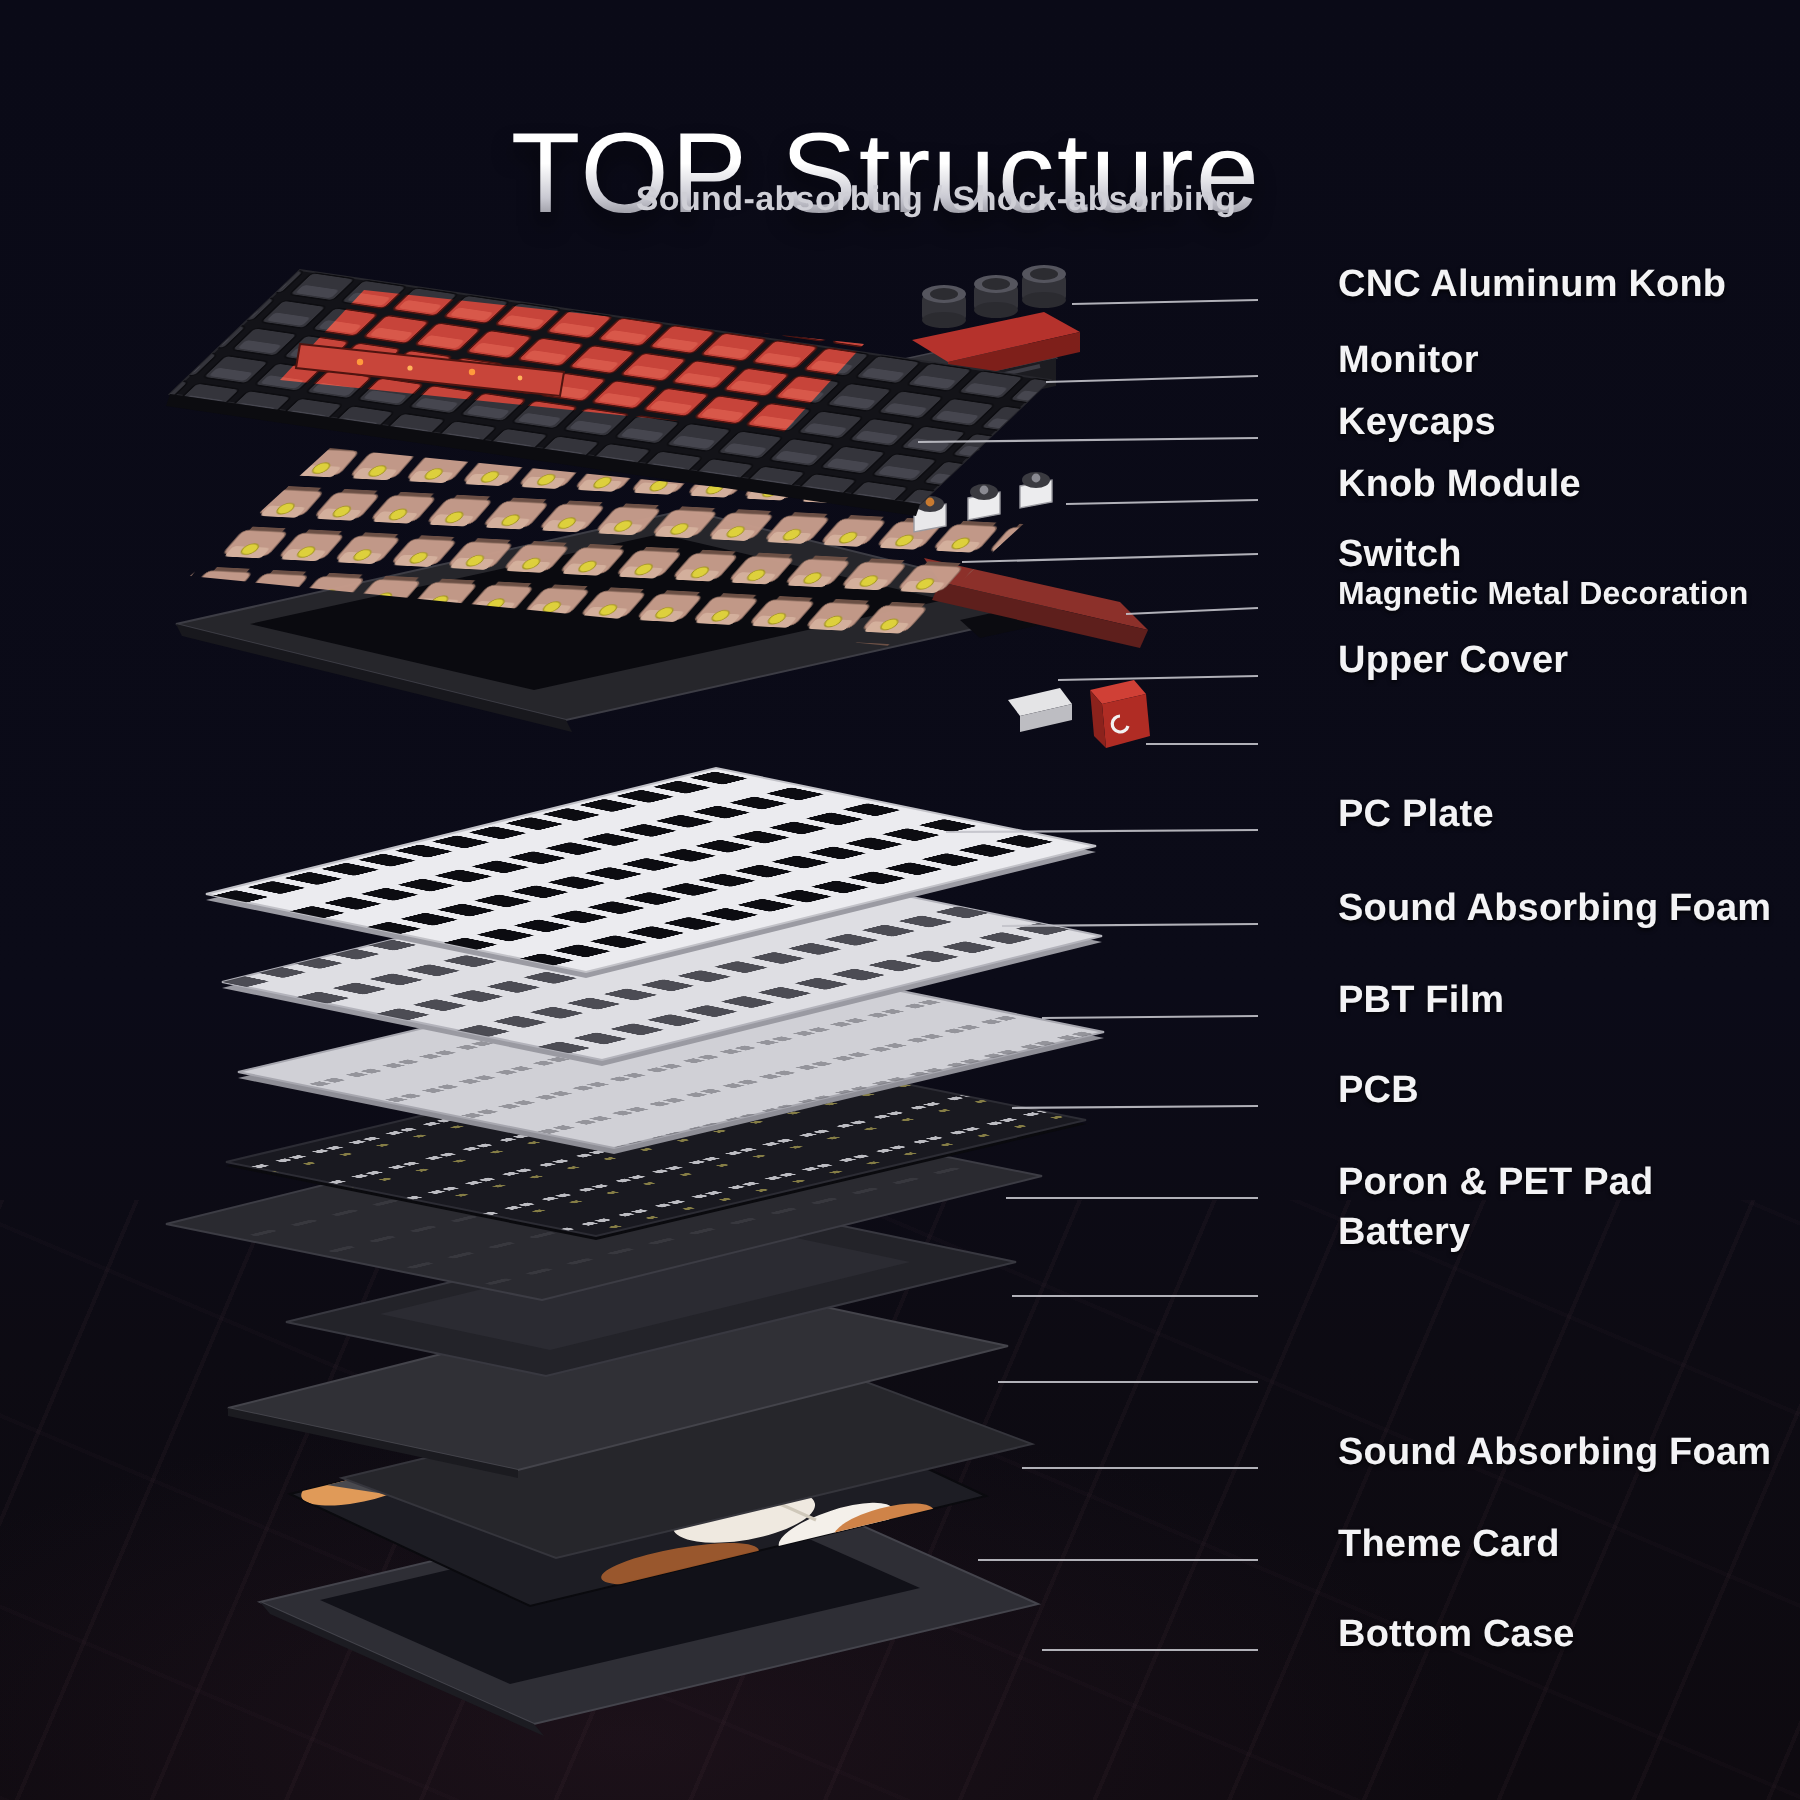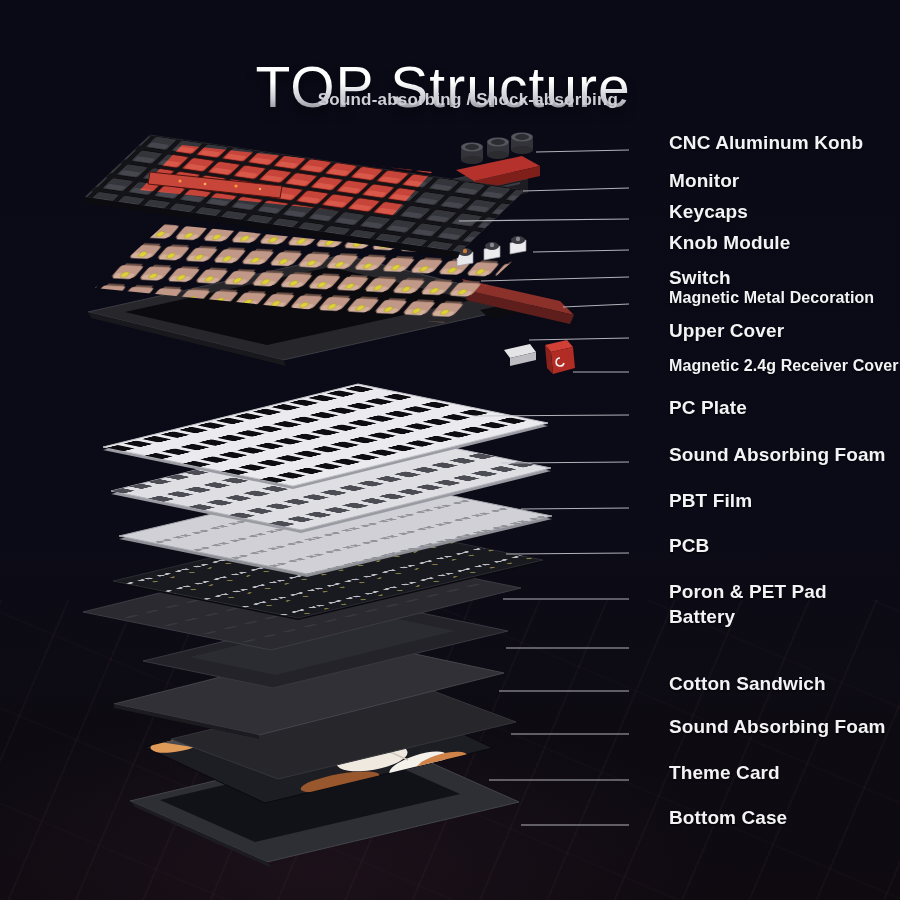--- a/index.html
+++ b/index.html
@@ -273,24 +273,22 @@
     </g>
   </svg>
 
   <div class="lbl" style="top:132px">CNC Aluminum Konb</div>
   <div class="lbl" style="top:170px">Monitor</div>
   <div class="lbl" style="top:201px">Keycaps</div>
   <div class="lbl" style="top:232px">Knob Module</div>
   <div class="lbl" style="top:267px">Switch</div>
   <div class="lbl sm" style="top:288px">Magnetic Metal Decoration</div>
   <div class="lbl" style="top:320px">Upper Cover</div>
-  <div class="lbl sm" style="top:356px">Magnetic 2.4g Receiver Cover</div>
   <div class="lbl" style="top:397px">PC Plate</div>
   <div class="lbl" style="top:444px">Sound Absorbing Foam</div>
   <div class="lbl" style="top:490px">PBT Film</div>
   <div class="lbl" style="top:535px">PCB</div>
   <div class="lbl" style="top:581px">Poron &amp; PET Pad</div>
   <div class="lbl" style="top:606px">Battery</div>
-  <div class="lbl" style="top:673px">Cotton Sandwich</div>
   <div class="lbl" style="top:716px">Sound Absorbing Foam</div>
   <div class="lbl" style="top:762px">Theme Card</div>
   <div class="lbl" style="top:807px">Bottom Case</div>
 </div>
 
 </body></html>

